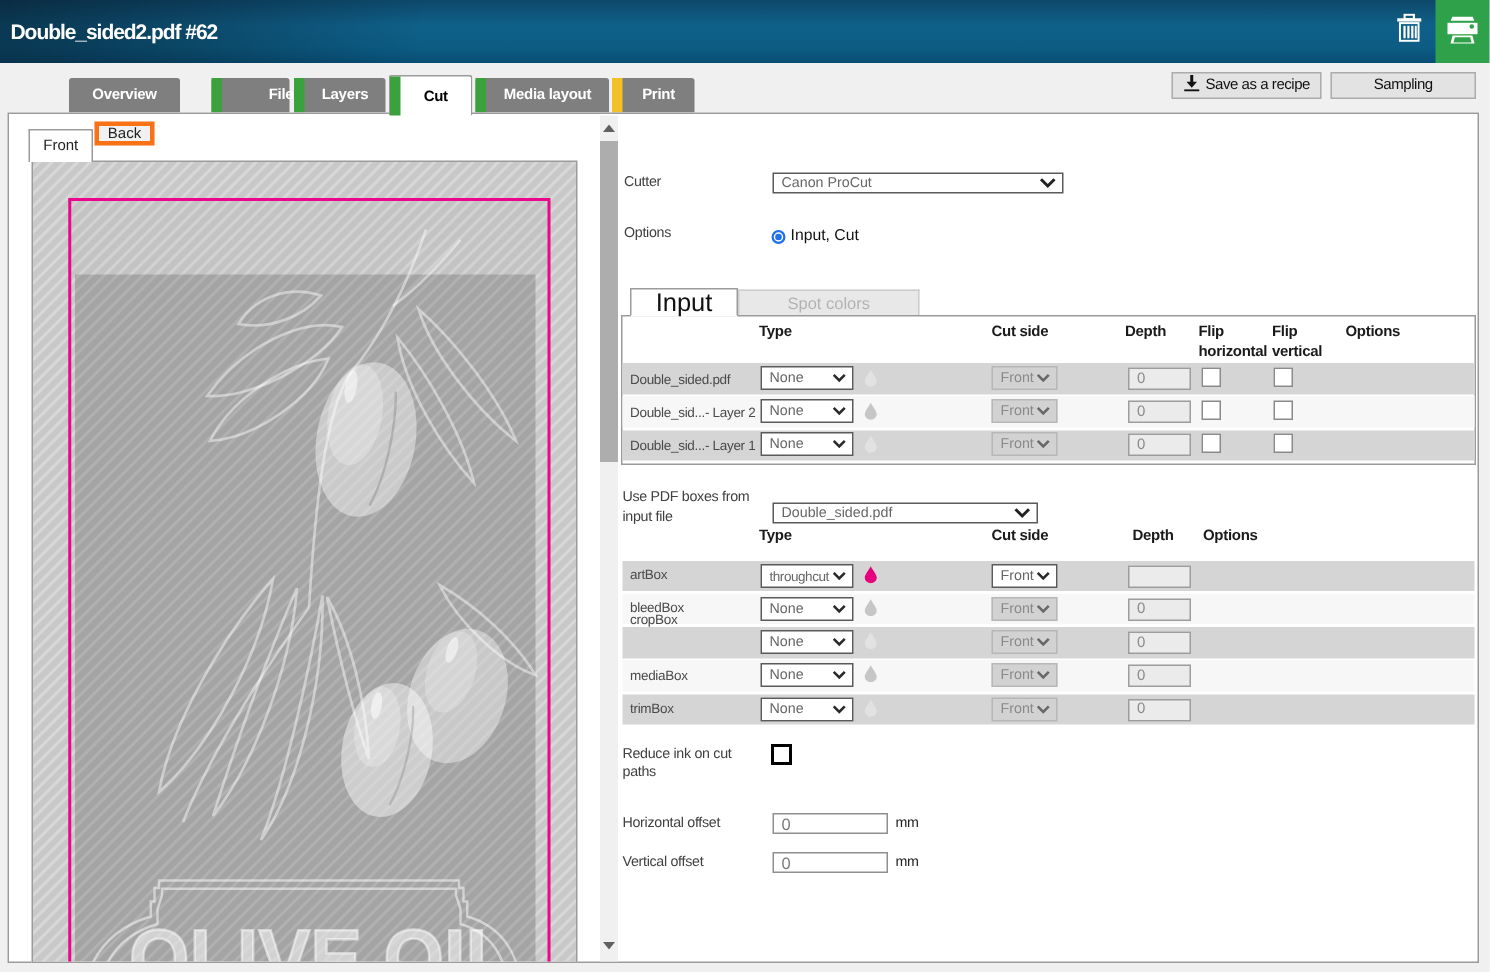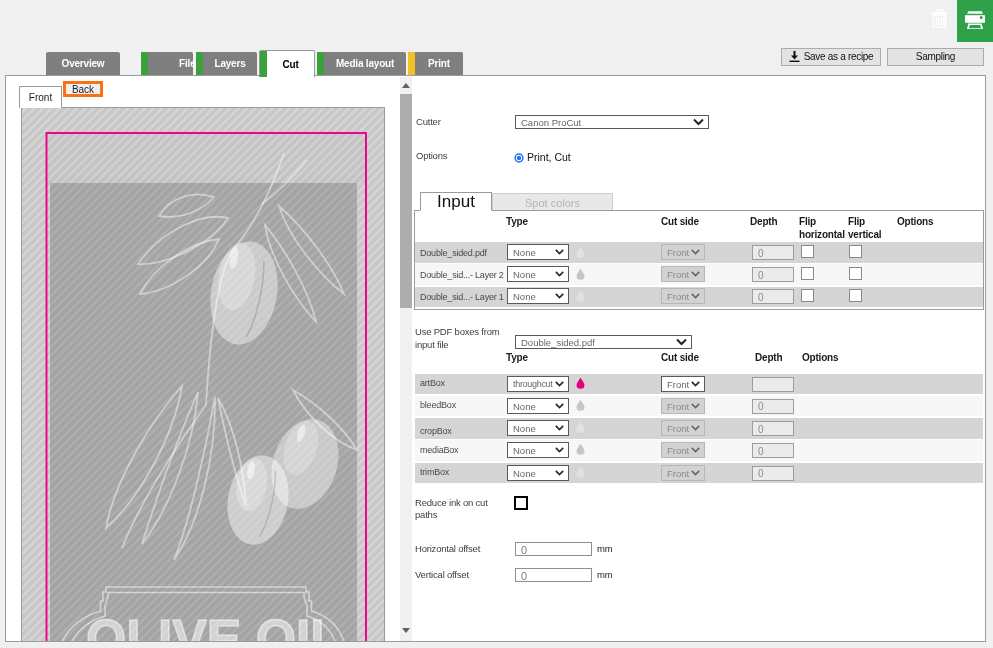--- a/index.html
+++ b/index.html
@@ -33,20 +33,23 @@
 .inp .tx { position:absolute; left:5px; top:50%; transform:translateY(-50%); }
 .cb { background:#fff; border:1px solid #8a8a8a; width:13px; height:13px; position:absolute; }
 .rowdark { background:#d5d5d5; }
 .rowlight { background:#f7f7f7; }
 .hdrcell { font-size:10px; font-weight:bold; letter-spacing:-0.2px; color:#1a1a1a; position:absolute; line-height:12.5px; }
 </style>
 </head>
 <body>
 <div id="stage">
 
+  <div id="hdr" class="abs">
+    <div class="title">Double_sided2.pdf #62</div>
+  </div>
 
   <svg class="abs" style="left:931px;top:9px" width="17" height="19" viewBox="0 0 17 19">
     <rect x="5.4" y="0.8" width="6.2" height="3" fill="none" stroke="#fff" stroke-width="1.4"></rect>
     <rect x="0.5" y="3.2" width="16" height="2.2" fill="#fff"></rect>
     <rect x="2.3" y="6.4" width="12.4" height="11.8" fill="none" stroke="#fff" stroke-width="1.3"></rect>
     <g fill="#fff">
       <rect x="4.6" y="8.2" width="1.5" height="8.3"></rect>
       <rect x="7.2" y="8.2" width="1.5" height="8.3"></rect>
       <rect x="9.8" y="8.2" width="1.5" height="8.3"></rect>
       <rect x="12.2" y="8.2" width="1.3" height="8.3"></rect>
@@ -171,21 +174,21 @@
         <span class="tx">Canon ProCut</span>
         <svg width="11" height="7" viewBox="0 0 11 7">
           <path d="M1 1 L5.5 5.5 L10 1" fill="none" stroke="#222" stroke-width="2"></path>
         </svg>
       </div>
     <div class="abs lbl" style="left:416px;top:150px">Options</div>
     <svg class="abs" style="left:514px;top:152.5px" width="10" height="10" viewBox="0 0 10 10">
         <circle cx="5" cy="5" r="3.9" fill="none" stroke="#2070f0" stroke-width="1.5"></circle>
         <circle cx="5" cy="5" r="2.2" fill="#2070f0"></circle>
       </svg>
-    <div class="abs" style="left:527px;top:151px;font-size:10.5px;color:#111">Print, Cut</div>
+    <div class="abs" style="left:527px;top:151px;font-size:10.5px;color:#111">Input, Cut</div>
 
     <div class="abs" style="left:492px;top:193px;width:121px;height:18px;background:#e8e8e8;border:1px solid #cdcdcd;border-bottom:none;font-size:11px;color:#b3b3b3;text-align:center;line-height:18px">Spot colors</div>
     <div class="abs" style="left:420px;top:192px;width:72px;height:19px;background:#fff;border:1px solid #9b9b9b;border-bottom:1px solid #fff;font-size:17px;color:#111;text-align:center;line-height:18px;z-index:2">Input</div>
 
     <div class="abs" style="left:414px;top:210px;width:570px;height:100px;border:1px solid #9b9b9b;background:#fff"></div>
     <div class="abs hdrcell" style="left:506px;top:216px">Type</div>
     <div class="abs hdrcell" style="left:661px;top:216px">Cut side</div>
     <div class="abs hdrcell" style="left:750px;top:216px">Depth</div>
     <div class="abs hdrcell" style="left:799px;top:216px">Flip<br>horizontal</div>
     <div class="abs hdrcell" style="left:848px;top:216px">Flip<br>vertical</div>
@@ -272,21 +275,21 @@
     <div class="abs hdrcell" style="left:755px;top:352px">Depth</div>
     <div class="abs hdrcell" style="left:802px;top:352px">Options</div>
 
     <div class="abs rowdark" style="left:415px;top:373.5px;width:568px;height:20.5px"></div>
     <div class="abs rowlight" style="left:415px;top:395.8px;width:568px;height:20.5px"></div>
     <div class="abs rowdark" style="left:415px;top:418.1px;width:568px;height:20.5px"></div>
     <div class="abs rowlight" style="left:415px;top:440.4px;width:568px;height:20.5px"></div>
     <div class="abs rowdark" style="left:415px;top:462.7px;width:568px;height:20.5px"></div>
     <div class="abs lbl rl" style="left:420px;top:378px;color:#4a4a4a">artBox</div>
     <div class="abs lbl rl" style="left:420px;top:400px;color:#4a4a4a">bleedBox</div>
-    <div class="abs lbl rl" style="left:420px;top:426px;color:#4a4a4a">cropBox</div>
+    <div class="abs lbl rl" style="left:420px;top:408px;color:#4a4a4a">cropBox</div>
     <div class="abs lbl rl" style="left:420px;top:445px;color:#4a4a4a">mediaBox</div>
     <div class="abs lbl rl" style="left:420px;top:467px;color:#4a4a4a">trimBox</div>
 
     <div class="abs sel" style="left:507px;top:375.5px;width:62px;height:16px;font-size:9px">
         <span class="tx" style="letter-spacing:-0.3px">throughcut</span>
         <svg width="9" height="6" viewBox="0 0 11 7">
           <path d="M1 1 L5.5 5.5 L10 1" fill="none" stroke="#2a2a2a" stroke-width="2.1"></path>
         </svg>
       </div>
     <svg class="abs" style="left:576px;top:377px" width="9" height="12" viewBox="0 0 9 12">

